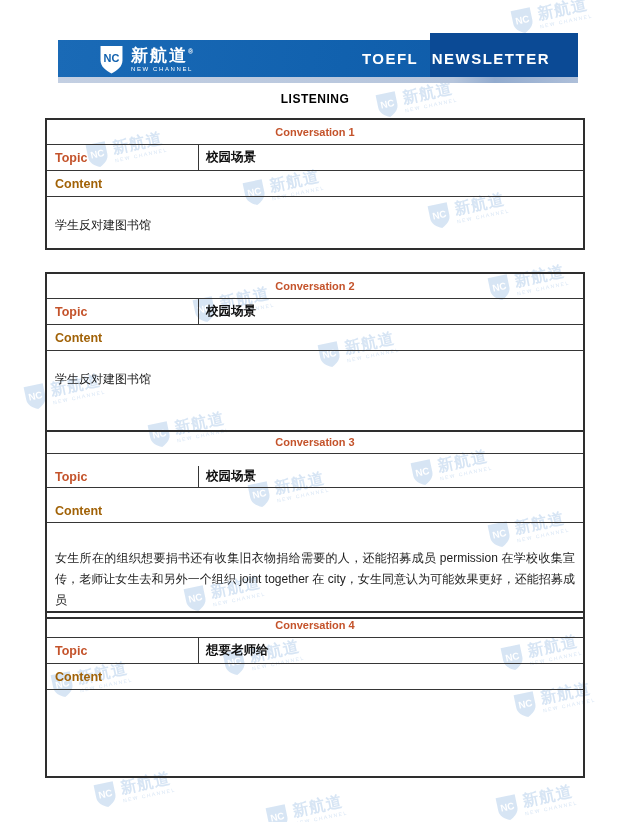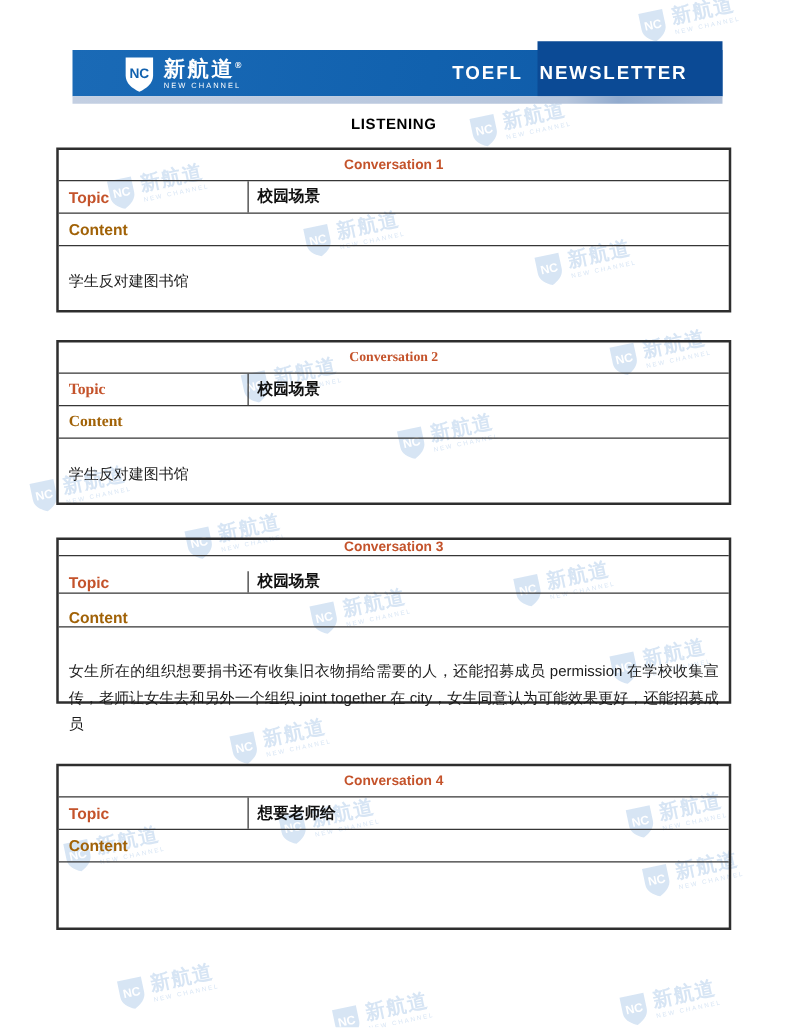--- a/index.html
+++ b/index.html
@@ -29,23 +29,23 @@
                       color:#fff; font-size:15px; font-weight:bold; letter-spacing:1.5px; word-spacing:8px; z-index:3;margin-left:20px; }
 
   
   .page-title { position:absolute; left:45px; top:92px; width:540px; text-align:center; z-index:1;
                 font-size:12px; font-weight:bold; color:#000; letter-spacing:.5px; }
 
   
   .conv-table { position:absolute; left:45px; width:540px; z-index:1;
                 border:2px solid #2e2e2e; display:flex; flex-direction:column; background:transparent; }
   .t1 { top:118px; height:132px; }
-  .t2 { top:272px; height:132px;font-family:Liberation Serif, serif; }
-  .t3 { top:430px; height:133px;gap:12px; }
-  .t4 { top:611px; height:133px; }
+  .t2 { top:272px; height:160px; }
+  .t3 { top:430px; height:189px;gap:12px; }
+  .t4 { top:611px; height:167px; }
   .row { border-bottom:1px solid #363636; }
   .title-row { height:25px; display:flex; align-items:center; justify-content:center; }
   .title-row span { font-size:11px; font-weight:bold; color:#c4532b; }
   .topic-row { height:26px; display:flex; }
   .topic-label { width:152px; border-right:1px solid #363636; display:flex; align-items:center; padding-left:8px; }
   .topic-label span { font-size:12.5px; font-weight:bold; color:#c4532b; }
   .topic-value { flex:1; display:flex; align-items:center; padding-left:7px; }
   .topic-value span { font-size:12.5px; font-weight:bold; color:#111; }
   .content-label-row { height:26px; display:flex; align-items:center; padding-left:8px; }
   .content-label-row span { font-size:12.5px; font-weight:bold; color:#a16207; }

